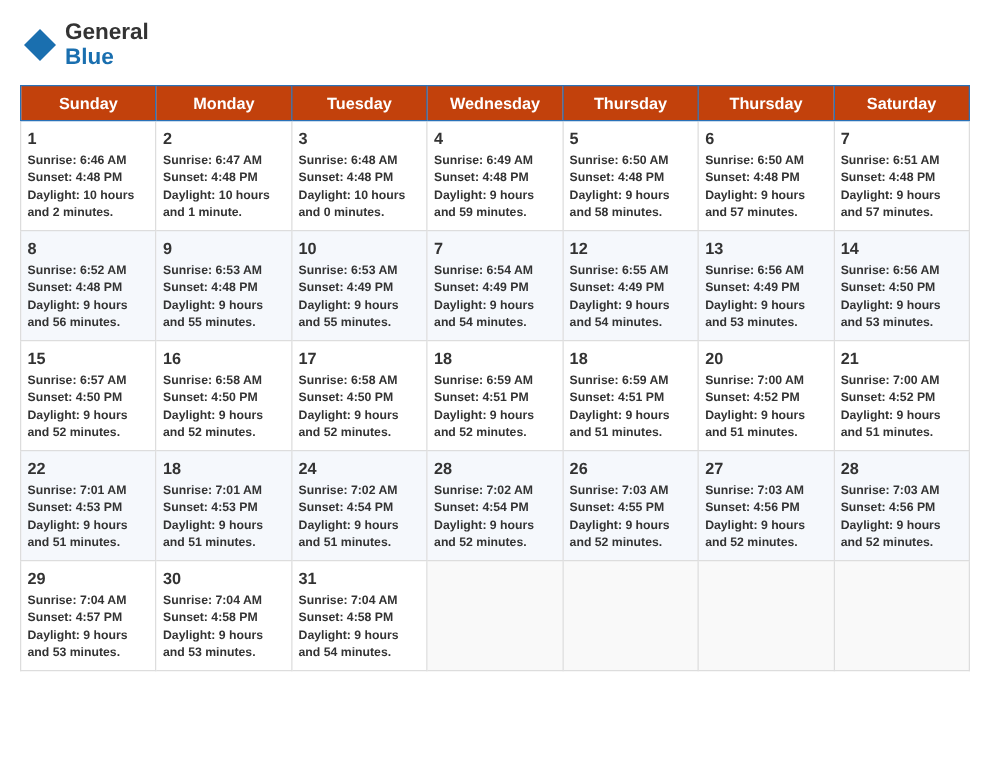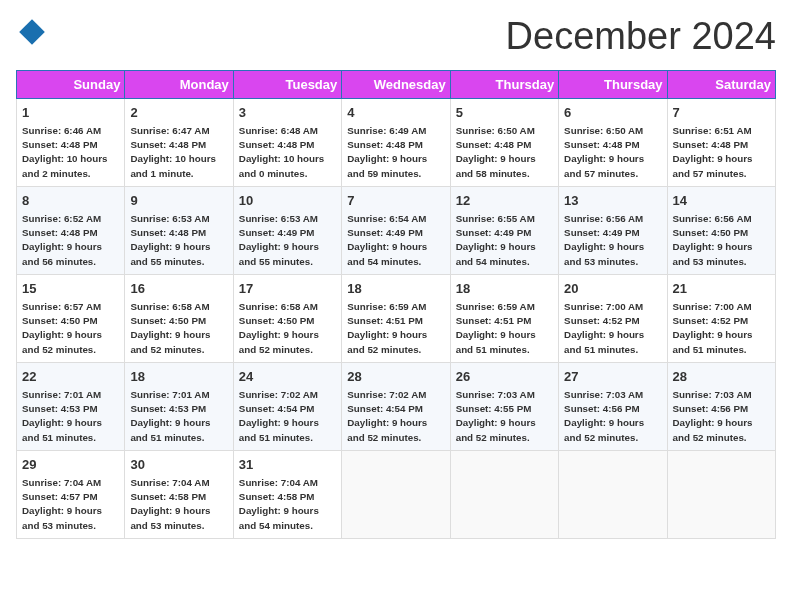--- a/index.html
+++ b/index.html
@@ -52,24 +52,24 @@
     .subtitle {
       font-size: 14px;
       color: #555;
     }
     .calendar {
       width: 100%;
       border-collapse: collapse;
       font-size: 10.5px;
     }
     .calendar thead tr th {
-      background: #d946ef;
+      background: #c2410c;
       color: #fff;
       padding: 6px 4px;
-      text-align: right;
+      text-align: center;
       font-size: 13px;
       font-weight: bold;
       border: 1px solid #2a72b8;
     }
     .calendar tbody tr td {
       vertical-align: top;
       padding: 5px 5px;
       border: 1px solid #ddd;
       width: calc(100% / 7);
       min-height: 80px;
@@ -98,23 +98,26 @@
   </style>
 </head>
 <body>
 
 <div class="header">
   <div class="logo">
     <svg class="logo-icon" viewBox="0 0 40 40">
       <polygon points="20,4 36,20 20,36 4,20" fill="#1a6faf"></polygon>
       <polygon points="20,4 36,20 28,12" fill="#2a90d0"></polygon>
     </svg>
+    <div class="logo-text">
+      <span class="logo-general">General</span>
+      <span class="logo-blue">Blue</span>
+    </div>
   </div>
   <div class="title-block">
-    <div class="month-title">December 2024</div>
   </div>
 </div>
 
 <table class="calendar">
   <thead>
     <tr>
     <th>Sunday</th>
         <th>Monday</th>
         <th>Tuesday</th>
         <th>Wednesday</th>

